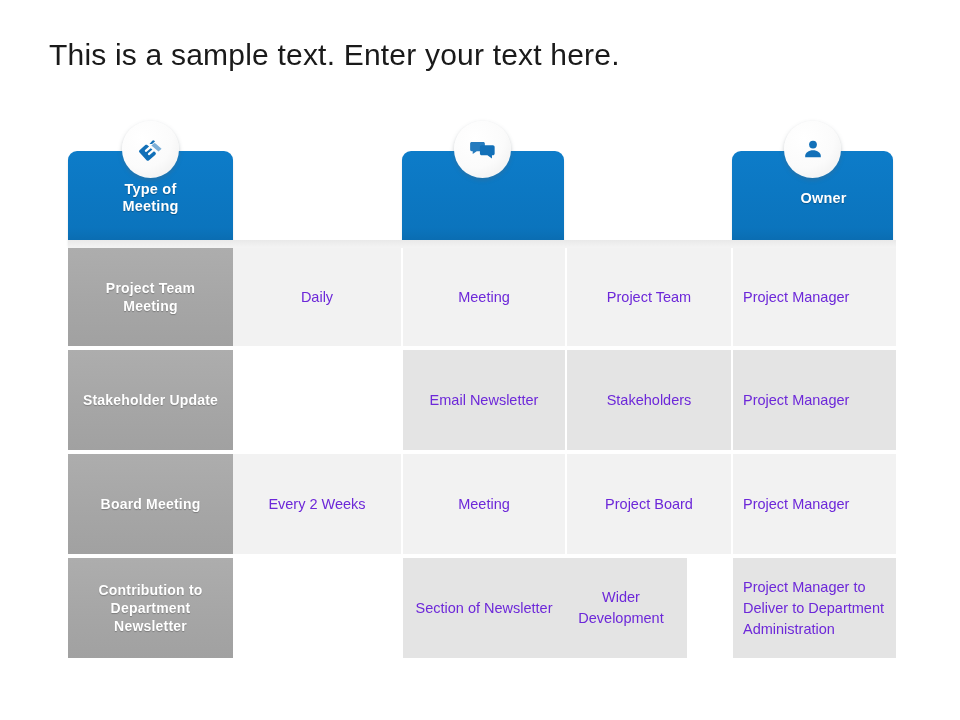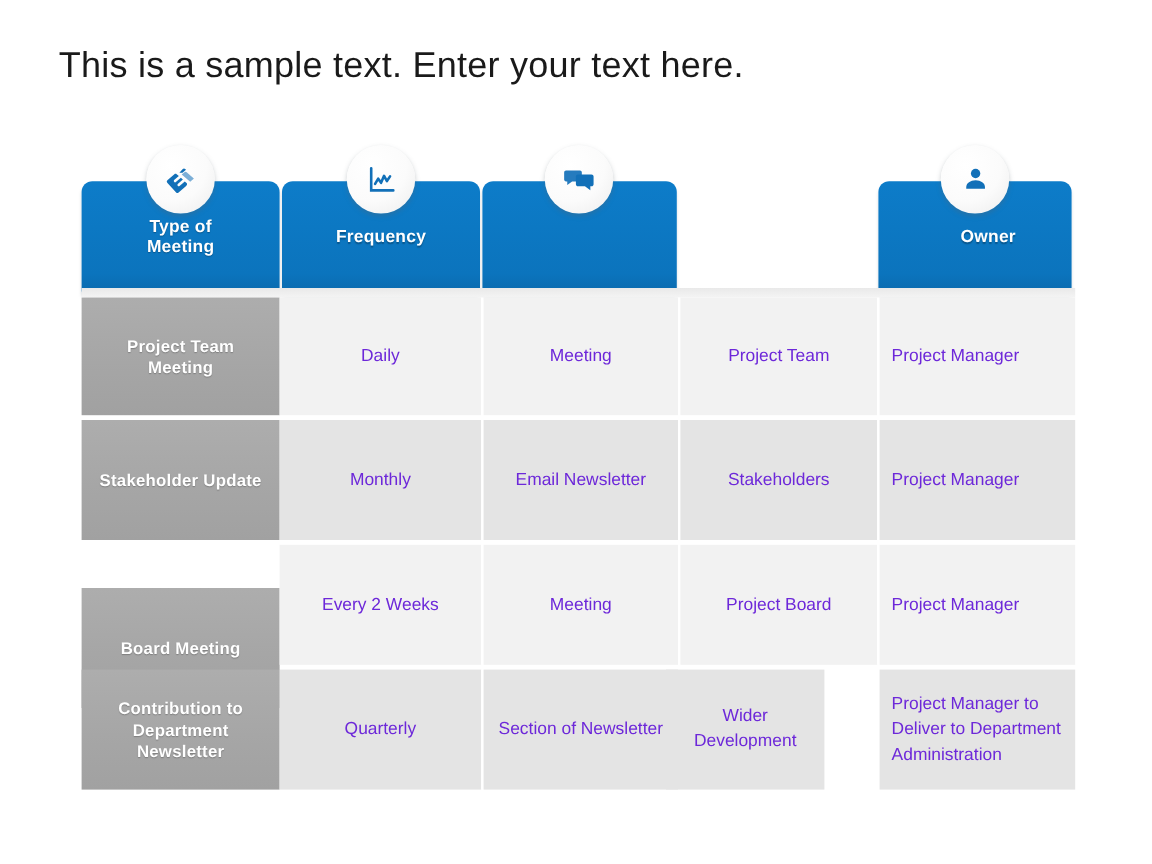--- a/index.html
+++ b/index.html
@@ -151,29 +151,20 @@
       <div class="icon-bubble" style="left:54px;">
         <svg width="27" height="27" viewBox="0 0 24 24" fill="#1270b8">
           <path d="M2.2 12.6 7.4 8.1c.5-.4 1.2-.4 1.7 0l1.6 1.3-3.5 3.1a1 1 0 0 0 1.3 1.5l3.7-3.2 1.5 1.3-3.8 3.3a1 1 0 0 0 1.3 1.5l3.9-3.4 1.3 1.2c.5.4.5 1.2.1 1.7l-.6.7-5.4 4.6a1.4 1.4 0 0 1-1.8 0L2.1 14.4a1.3 1.3 0 0 1 .1-1.8z"></path>
           <path d="M21.8 11.3 16.5 6.7a1.3 1.3 0 0 0-1.7 0l-2 1.7 6.3 5.4 2.8-2.5z" opacity="0.55"></path>
           <path d="M13.6 4.3a1.3 1.3 0 0 1 1.8 0l.6.6-2.6 2.2-2.3-.1 2.5-2.7z"></path>
         </svg>
       </div>
       <div class="head-label"><span>Type of</span><br><span>Meeting</span></div>
     </div>
 
-    <div class="head-cell" style="left:167px;width:165px;">
-      <div class="icon-bubble" style="left:54px;">
-        <svg width="26" height="26" viewBox="0 0 24 24" fill="none" stroke="#1270b8" stroke-width="2">
-          <path d="M4 3v17h17" stroke-linecap="round"></path>
-          <path d="M7 15l2.4-4 2.2 3.2 2.3-5.4 2.2 4 2.4-3.6" stroke-linecap="round" stroke-linejoin="round"></path>
-        </svg>
-      </div>
-      <div class="head-label">Frequency</div>
-    </div>
 
     <div class="head-cell" style="left:334px;width:162px;">
       <div class="icon-bubble" style="left:52px;">
         <svg width="27" height="27" viewBox="0 0 24 24" fill="#1270b8">
           <path d="M2.4 5.4h10.3c.8 0 1.4.6 1.4 1.4v5.3c0 .8-.6 1.4-1.4 1.4H6.9l-3.6 2.6v-2.6h-.9c-.8 0-1.4-.6-1.4-1.4V6.8c0-.8.6-1.4 1.4-1.4z" opacity="0.92"></path>
           <path d="M11.3 8.3h9.9c.9 0 1.6.7 1.6 1.6v5.6c0 .9-.7 1.6-1.6 1.6h-.8v3l-4-3h-5.1c-.9 0-1.6-.7-1.6-1.6V9.9c0-.9.7-1.6 1.6-1.6z"></path>
         </svg>
       </div>
     </div>
 
@@ -198,43 +189,41 @@
       <div class="vsep" style="left:333px;height:98px;"></div>
       <div class="cell light" style="left:335px;width:162px;height:98px;">Meeting</div>
       <div class="vsep" style="left:497px;height:98px;"></div>
       <div class="cell light" style="left:499px;width:164px;height:98px;">Project Team</div>
       <div class="vsep" style="left:663px;height:98px;"></div>
       <div class="cell light leftal" style="left:665px;width:163px;height:98px;">Project Manager</div>
     </div>
 
     <div class="body-row" style="top:110px;height:100px;">
       <div class="cell label" style="left:0px;width:165px;height:100px;text-align:right;">Stakeholder Update</div>
-      <div class="cell dark" style="left:165px;width:168px;height:100px;">Monthly</div>
       <div class="vsep" style="left:333px;height:100px;"></div>
       <div class="cell dark" style="left:335px;width:162px;height:100px;">Email Newsletter</div>
       <div class="vsep" style="left:497px;height:100px;"></div>
       <div class="cell dark" style="left:499px;width:164px;height:100px;">Stakeholders</div>
       <div class="vsep" style="left:663px;height:100px;"></div>
       <div class="cell dark leftal" style="left:665px;width:163px;height:100px;">Project Manager</div>
     </div>
 
     <div class="body-row" style="top:214px;height:100px;">
-      <div class="cell label" style="left:0px;width:165px;height:100px;margin-top:36px;">Board Meeting</div>
+      <div class="cell label" style="left:0px;width:165px;height:100px;">Board Meeting</div>
       <div class="cell light" style="left:165px;width:168px;height:100px;">Every 2 Weeks</div>
       <div class="vsep" style="left:333px;height:100px;"></div>
       <div class="cell light" style="left:335px;width:162px;height:100px;">Meeting</div>
       <div class="vsep" style="left:497px;height:100px;"></div>
       <div class="cell light" style="left:499px;width:164px;height:100px;">Project Board</div>
       <div class="vsep" style="left:663px;height:100px;"></div>
       <div class="cell light leftal" style="left:665px;width:163px;height:100px;">Project Manager</div>
     </div>
 
     <div class="body-row" style="top:318px;height:100px;">
       <div class="cell label" style="left:0px;width:165px;height:100px;">Contribution to Department Newsletter</div>
-      <div class="cell dark" style="left:165px;width:168px;height:100px;">Quarterly</div>
       <div class="vsep" style="left:333px;height:100px;"></div>
       <div class="cell dark" style="left:335px;width:162px;height:100px;">Section of Newsletter</div>
       <div class="vsep" style="left:497px;height:100px;"></div>
       <div class="cell dark" style="left:487px;width:132px;height:100px;">Wider Development</div>
       <div class="vsep" style="left:663px;height:100px;"></div>
       <div class="cell dark leftal" style="left:665px;width:163px;height:100px;">Project Manager to Deliver to Department Administration</div>
     </div>
   </div>
 </div>
 

